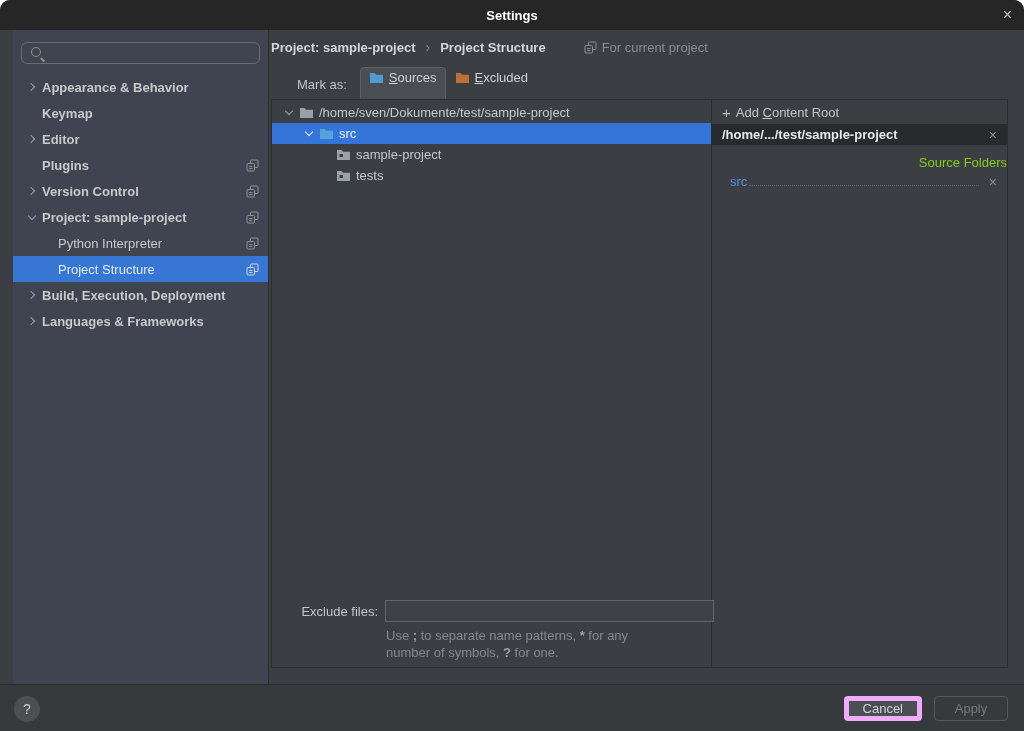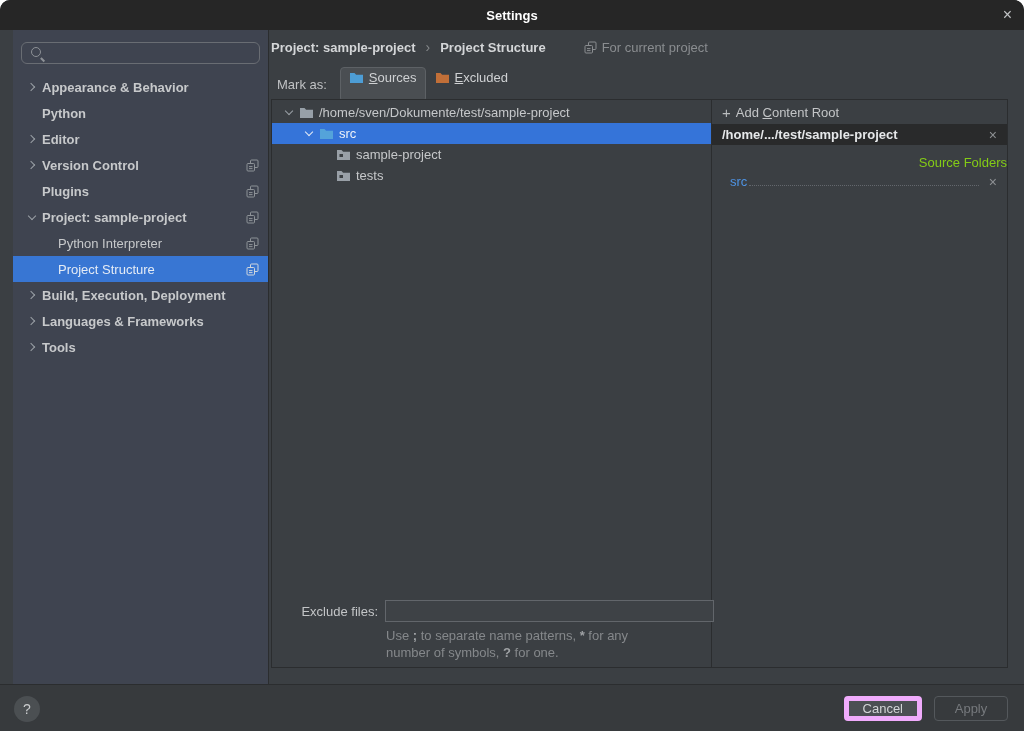--- a/index.html
+++ b/index.html
@@ -42,21 +42,21 @@
   .ppi { margin-left:auto; margin-right:9px; flex:none; display:inline-flex; }
 
   
   .crumbs { position:absolute; left:256px; top:30px; height:34px; display:flex; align-items:center;
             padding-left:15px; }
   .crumb { font-weight:bold; color:#d4d6d8; }
   .crumb-sep { color:#84878a; margin:0 10px; font-size:14px; }
   .scope { display:flex; align-items:center; color:#8a8d90; margin-left:38px; }
   .scope .ppi2 { margin-right:5px; display:inline-flex; }
 
-  .markas { position:absolute; left:248px; top:71px; height:27px; display:flex; align-items:center;
+  .markas { position:absolute; left:268px; top:71px; height:27px; display:flex; align-items:center;
             padding-left:29px; color:#c0c2c4; }
   .mk-btn { display:flex; align-items:center; gap:5px; margin-left:14px; padding:2px 8px 16px 6px;
             border-radius:4px; color:#cfd1d3; }
   .mk-btn.on { background:#4a4e52; border:1px solid #5d6165; margin-left:13px; }
   .mk-btn.off { padding-left:4px; margin-left:3px; }
   .u { text-decoration:underline; }
 
   
   .contentbox { position:absolute; left:271px; top:99px; width:737px; height:569px;
                 border:1px solid #2b2d2f; display:flex; background:#3b3f43; }
@@ -118,41 +118,41 @@
       <span class="mag"></span>
       <input value="" style="">
     </div>
     <div class="nav">
       <div class="nav-row">
         <span class="chev"></span>
         <span class="nav-label">Appearance &amp; Behavior</span>
       </div>
       <div class="nav-row">
         <span class="chev none"></span>
-        <span class="nav-label">Python</span>
+        <span class="nav-label">Keymap</span>
       </div>
       <div class="nav-row">
         <span class="chev"></span>
         <span class="nav-label">Editor</span>
-      </div>
-      <div class="nav-row">
-        <span class="chev"></span>
-        <span class="nav-label">Version Control</span>
-        <span class="ppi">
-          <svg width="13" height="13" viewBox="0 0 13 13" fill="none" stroke="#8d9297">
-            <rect x="4.5" y="1" width="7.5" height="7.5" rx="1"></rect>
-            <rect class="front" x="1" y="4.5" width="7.5" height="7.5" rx="1" fill="#3f4450"></rect>
-            <line x1="3" y1="7.6" x2="6.5" y2="7.6"></line>
-              <line x1="3" y1="9.6" x2="6.5" y2="9.6"></line>
-          </svg>
-        </span>
       </div>
       <div class="nav-row">
         <span class="chev none"></span>
         <span class="nav-label">Plugins</span>
+        <span class="ppi">
+          <svg width="13" height="13" viewBox="0 0 13 13" fill="none" stroke="#8d9297">
+            <rect x="4.5" y="1" width="7.5" height="7.5" rx="1"></rect>
+            <rect class="front" x="1" y="4.5" width="7.5" height="7.5" rx="1" fill="#3f4450"></rect>
+            <line x1="3" y1="7.6" x2="6.5" y2="7.6"></line>
+              <line x1="3" y1="9.6" x2="6.5" y2="9.6"></line>
+          </svg>
+        </span>
+      </div>
+      <div class="nav-row">
+        <span class="chev"></span>
+        <span class="nav-label">Version Control</span>
         <span class="ppi">
           <svg width="13" height="13" viewBox="0 0 13 13" fill="none" stroke="#8d9297">
             <rect x="4.5" y="1" width="7.5" height="7.5" rx="1"></rect>
             <rect class="front" x="1" y="4.5" width="7.5" height="7.5" rx="1" fill="#3f4450"></rect>
             <line x1="3" y1="7.6" x2="6.5" y2="7.6"></line>
               <line x1="3" y1="9.6" x2="6.5" y2="9.6"></line>
           </svg>
         </span>
       </div>
       <div class="nav-row">
@@ -191,24 +191,20 @@
           </svg>
         </span>
       </div>
       <div class="nav-row">
         <span class="chev"></span>
         <span class="nav-label">Build, Execution, Deployment</span>
       </div>
       <div class="nav-row">
         <span class="chev"></span>
         <span class="nav-label">Languages &amp; Frameworks</span>
-      </div>
-      <div class="nav-row">
-        <span class="chev"></span>
-        <span class="nav-label">Tools</span>
       </div>
     </div>
   </div>
 
   <div class="crumbs">
     <span class="crumb">Project: sample-project</span>
     <span class="crumb-sep">›</span>
     <span class="crumb">Project Structure</span>
     <span class="scope">
       <span class="ppi2">

